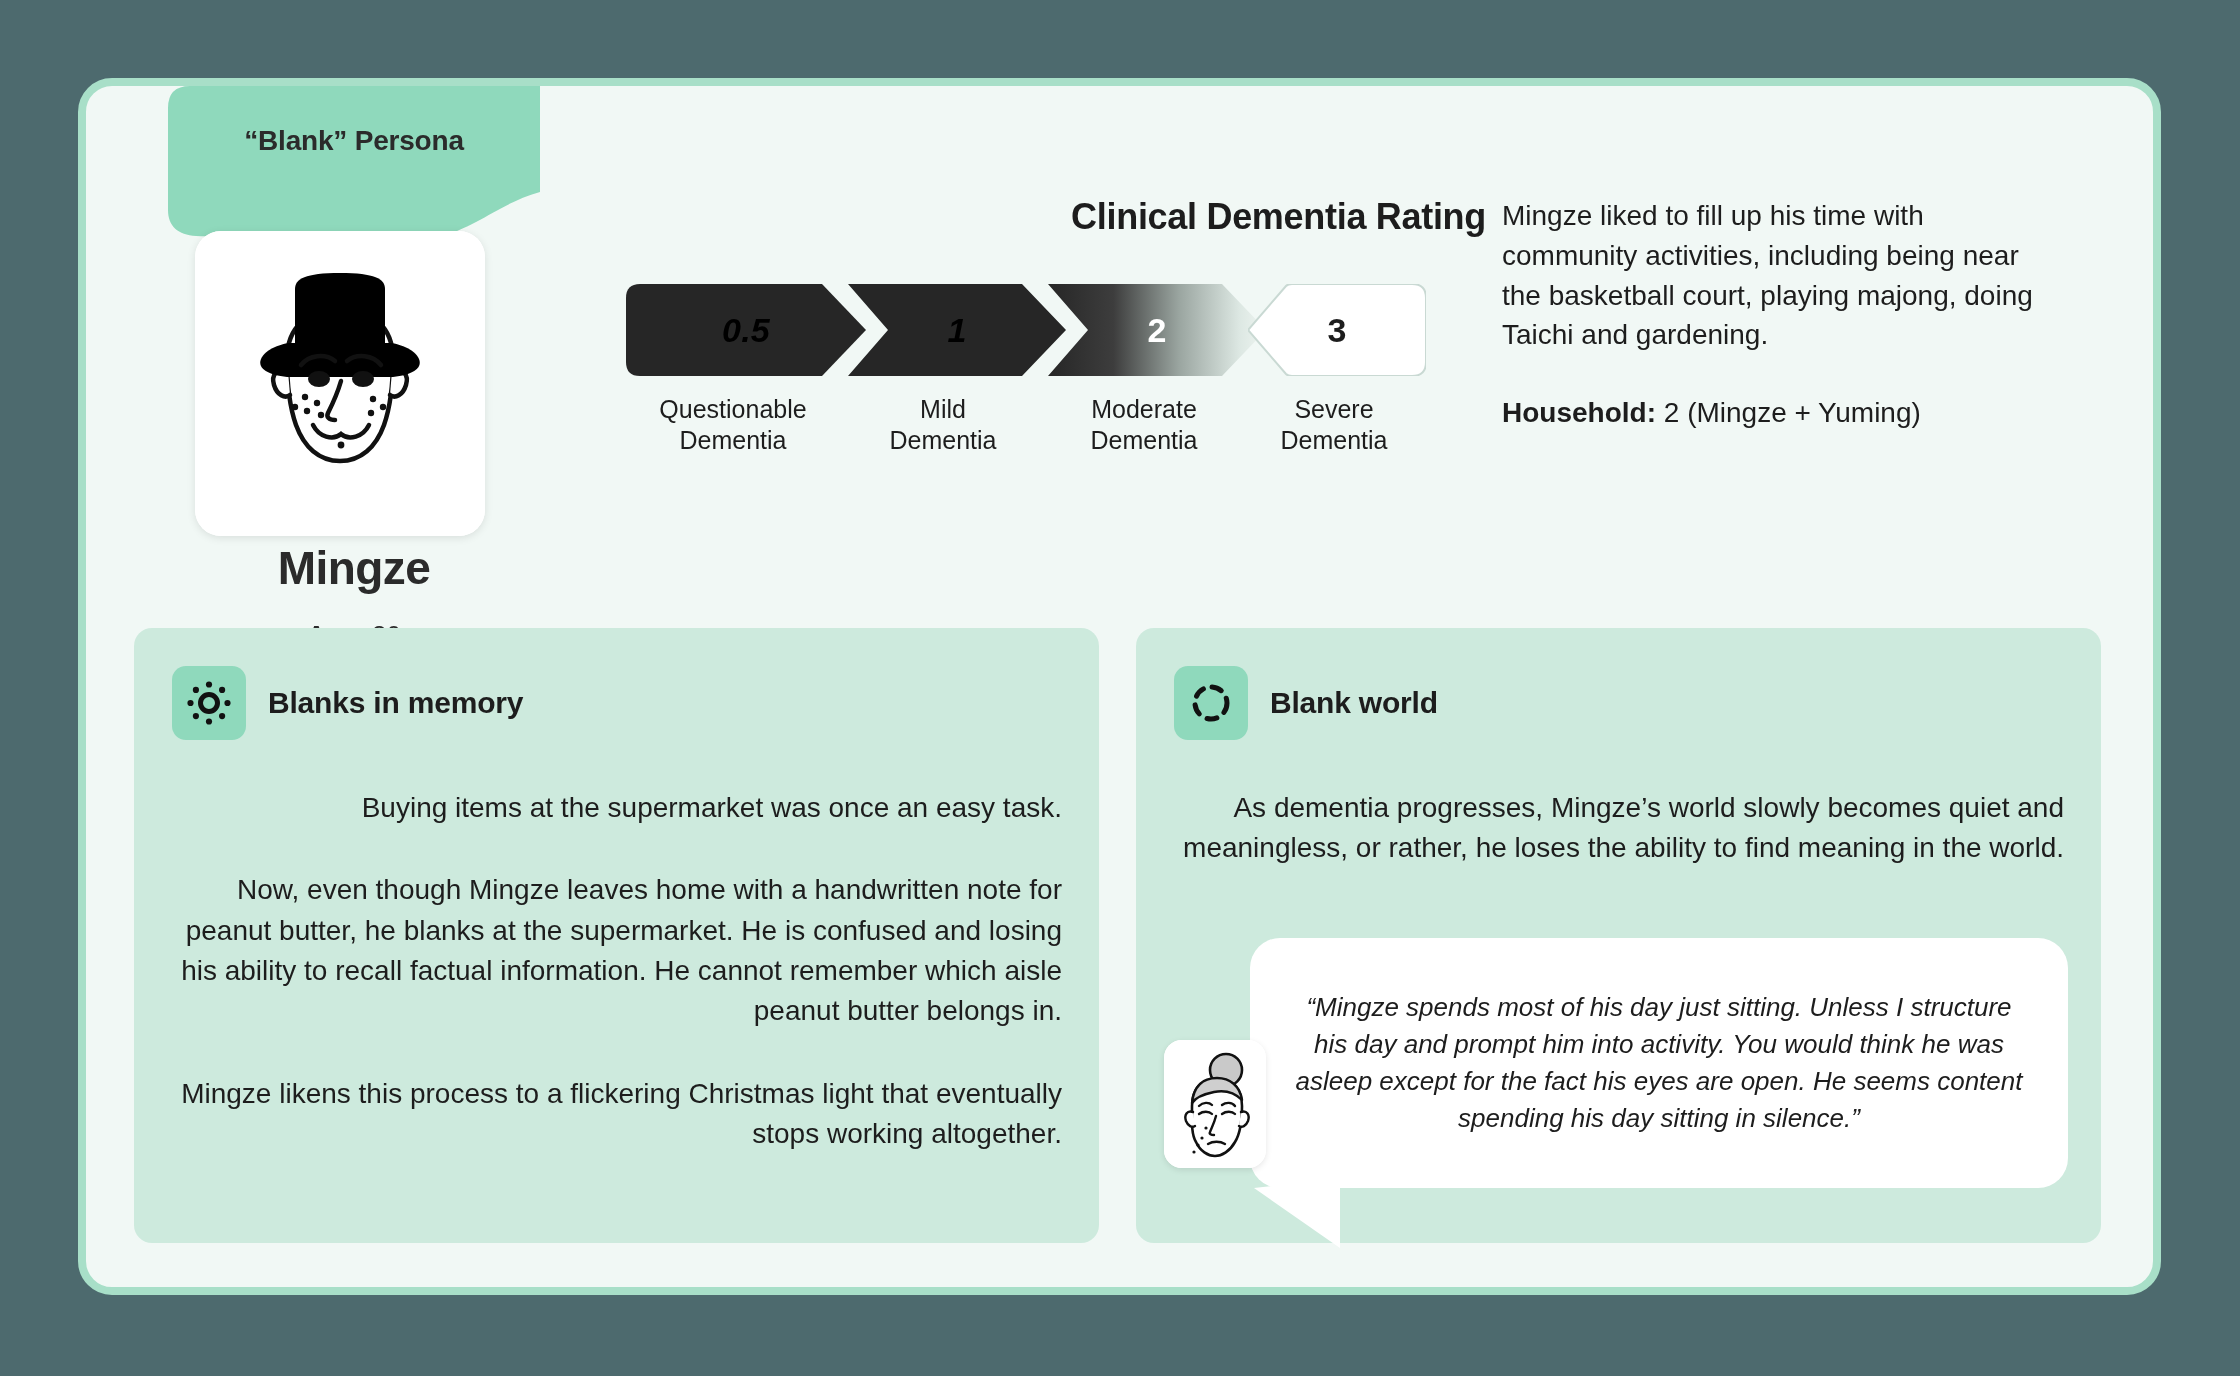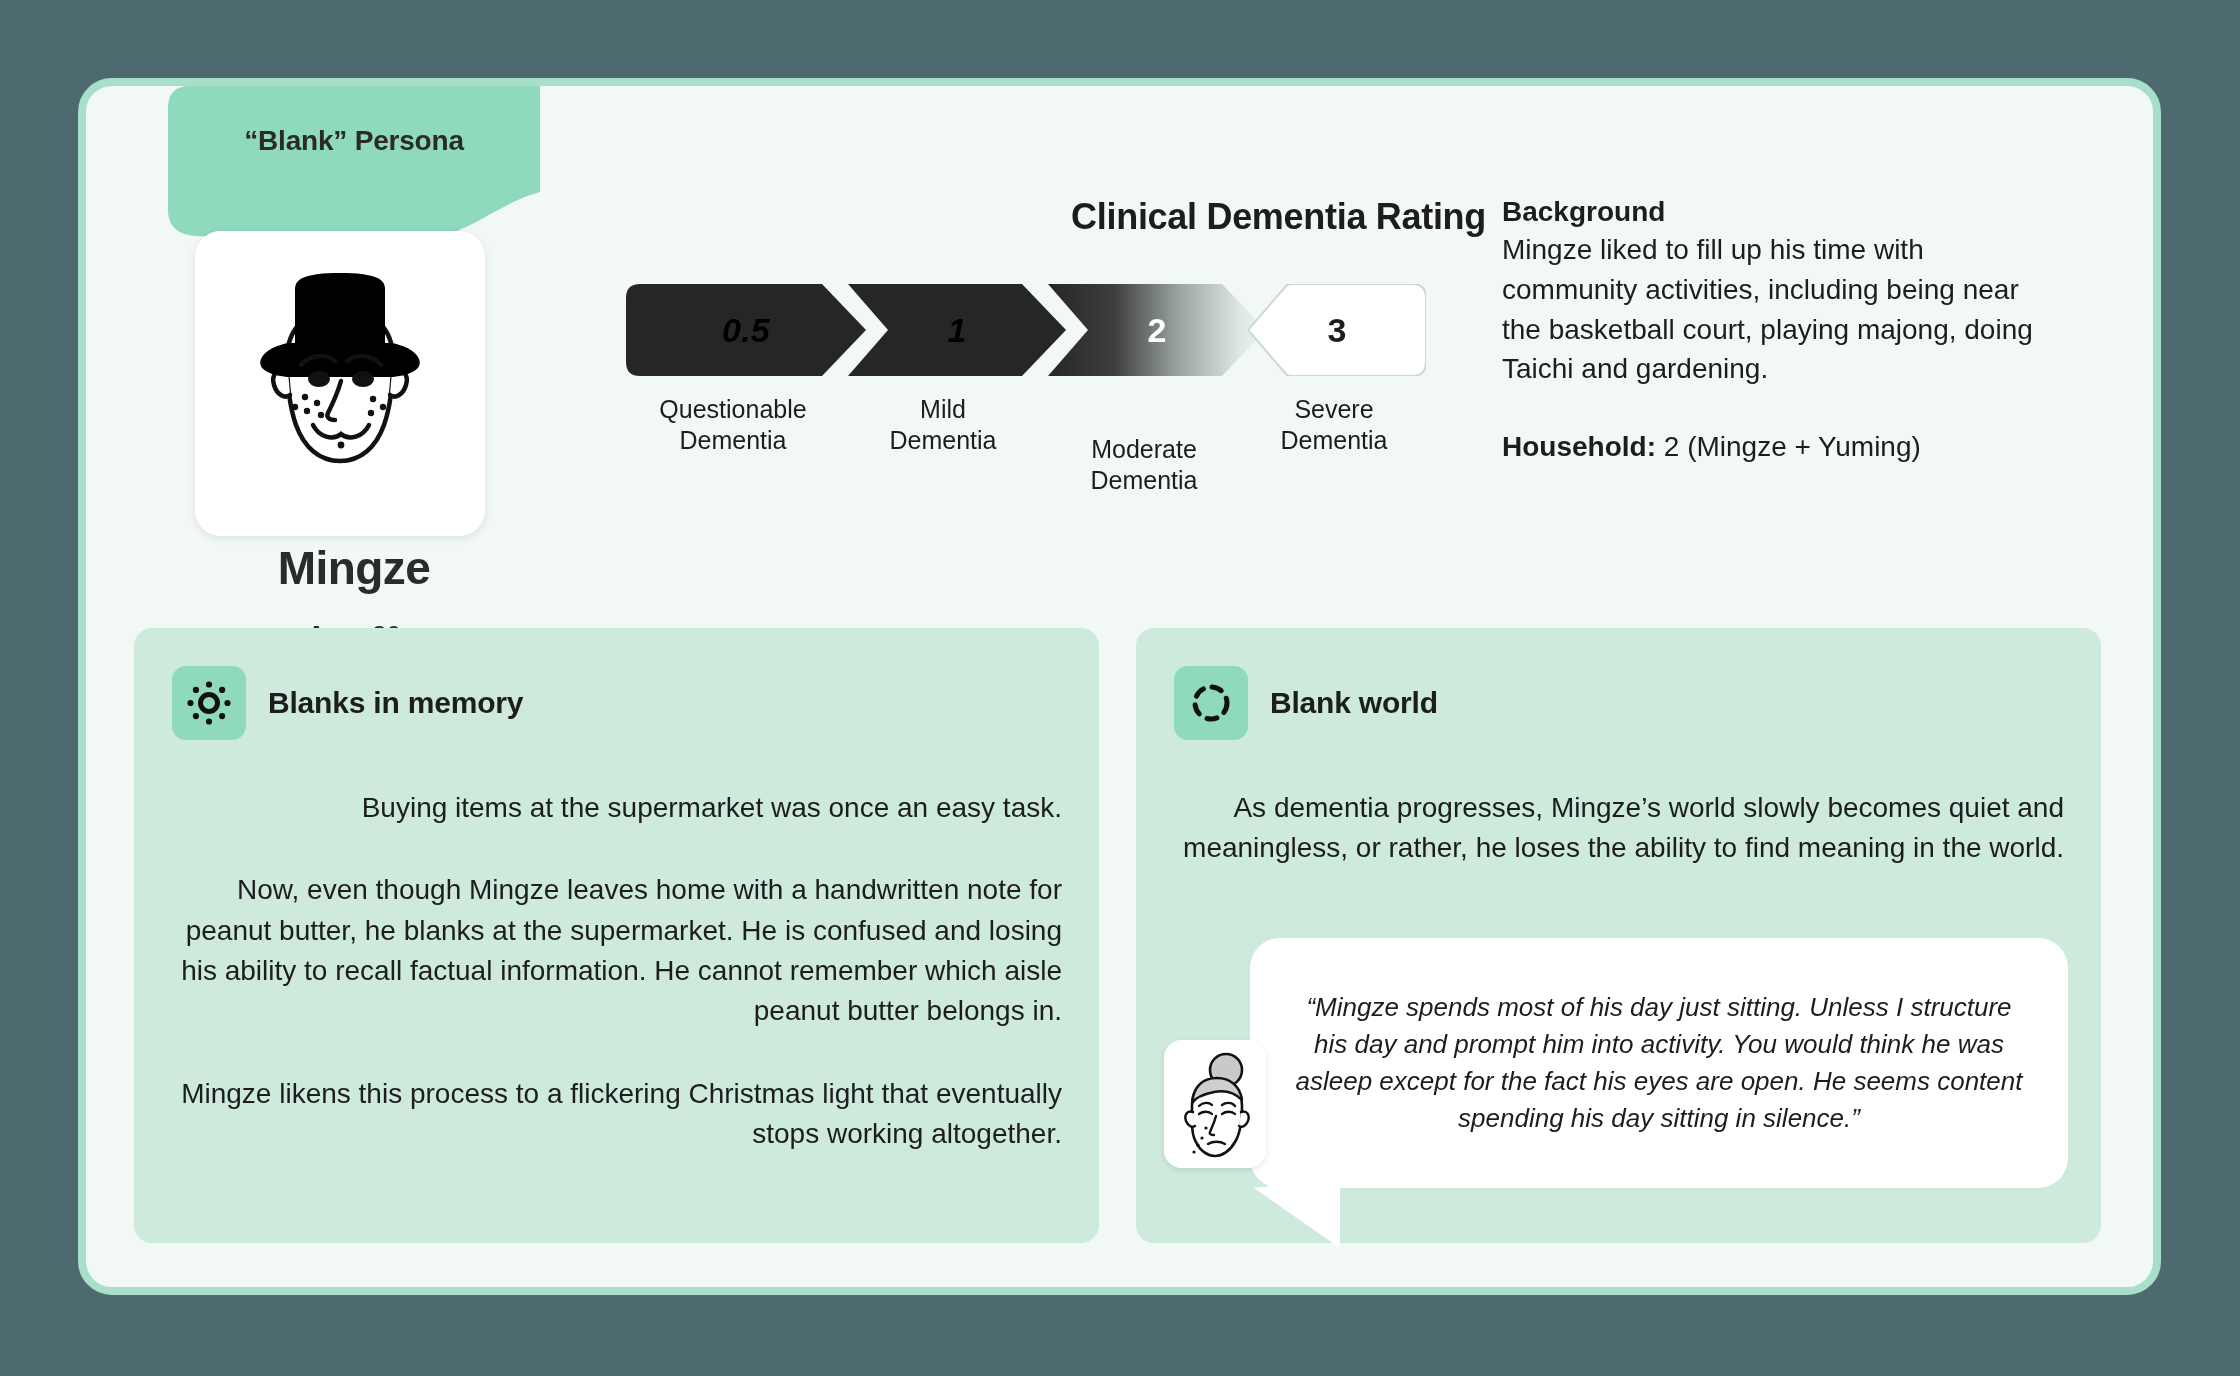--- a/index.html
+++ b/index.html
@@ -171,21 +171,21 @@
   .cdr-label {
     position: absolute;
     top: 0;
     text-align: center;
     font-size: 25px;
     line-height: 1.22;
     color: #1d1d1d;
   }
   .lab-0 { left: 2px;   width: 210px; }
   .lab-1 { left: 222px; width: 190px; }
-  .lab-2 { left: 418px; width: 200px; margin-top: 40px; }
+  .lab-2 { left: 418px; width: 200px; }
   .lab-3 { left: 618px; width: 180px; }
 
   
   .bg-col {
     position: absolute;
     left: 1416px;
     top: 110px;
     width: 560px;
   }
   .bg-heading {
@@ -429,21 +429,20 @@
             <div>Dementia</div>
           </div>
           <div class="cdr-label lab-3">
             <div>Severe</div>
             <div>Dementia</div>
           </div>
         </div>
       </div>
 
       <div class="bg-col">
-        <div class="bg-heading">Background</div>
         <div class="bg-text">Mingze liked to fill up his time with community activities, including being near the basketball court, playing majong, doing Taichi and gardening.</div>
         <div class="bg-household">
           <b>Household:</b>
           <span>2 (Mingze + Yuming)</span>
         </div>
       </div>
     </div>
 
     <div class="panel panel-left">
       <div class="panel-head">

